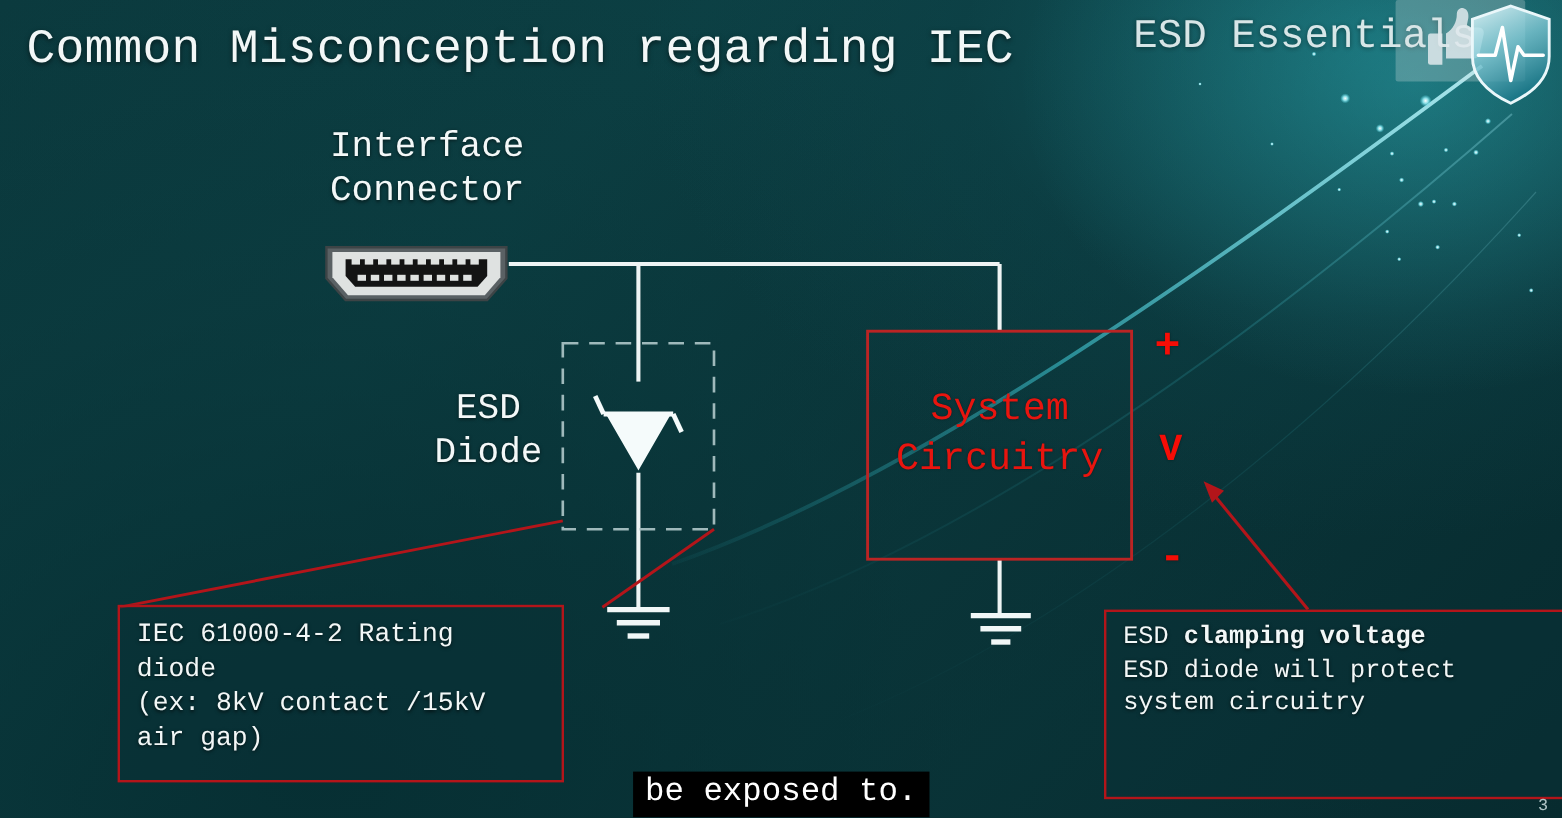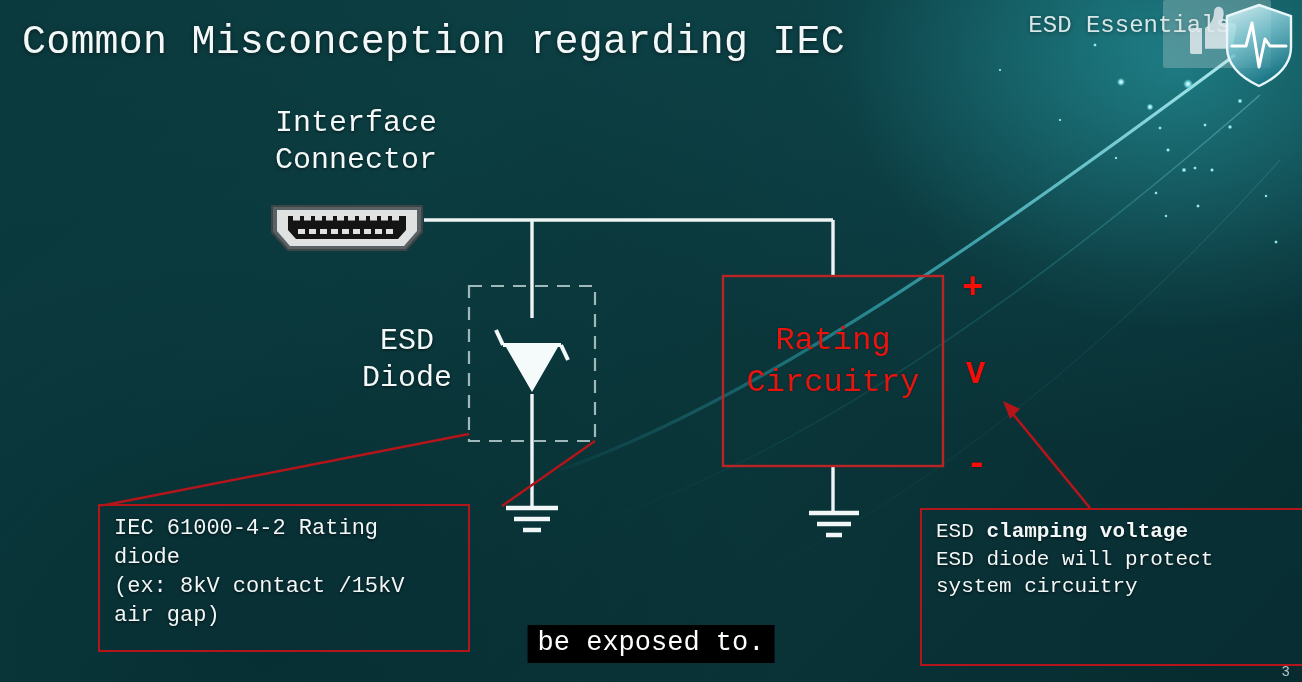--- a/index.html
+++ b/index.html
@@ -30,21 +30,21 @@
     font-size: 40px;
     color: #f2f7f7;
     letter-spacing: .2px;
     text-shadow: 0 1px 4px rgba(0,0,0,.55);
     white-space: nowrap;
   }
   .brand-title {
     position: absolute;
     right: 72px;
     top: 12px;
-    font-size: 24px;
+    font-size: 34px;
     color: #e8f1f2;
     opacity: .92;
     text-shadow: 0 1px 4px rgba(0,0,0,.45);
     white-space: nowrap;
   }
 
   
   .thumb-overlay {
     position: absolute;
     left: 1163px;
@@ -136,21 +136,21 @@
   }
   .callout-left  { left: 98px;  top: 504px; width: 372px; height: 148px; font-size: 22px; }
   .callout-right { left: 904px; top: 508px; width: 386px; height: 158px; font-size: 21px; margin-left: 16px; }
   .callout b { font-weight: bold; }
 
   
   .caption {
     position: absolute;
     left: 50%;
     transform: translateX(-50%);
-    bottom: 19px;
+    bottom: 1px;
     background: #000;
     color: #fff;
     font-size: 27px;
     padding: 3px 10px 5px 10px;
     white-space: nowrap;
   }
 
   .page-num {
     position: absolute;
     right: 12px;
@@ -310,21 +310,21 @@
       <path d="M595 441 L502 506"></path>
     </g>
 
     <g>
       <path d="M1090 508 L1008 408" stroke="#b3151a" stroke-width="2.6" fill="none"></path>
       <polygon points="1003,401 1020,409 1010,419" fill="#b3151a"></polygon>
     </g>
   </svg>
 
   <div class="system-text">
-    <div>Rating</div>
+    <div>System</div>
     <div>Circuitry</div>
   </div>
 
   <div class="pv pv-plus">+</div>
   <div class="pv pv-v">V</div>
   <div class="pv pv-minus">-</div>
 
   <div class="callout callout-left">
     <div>IEC 61000-4-2 Rating</div>
     <div>diode</div>

